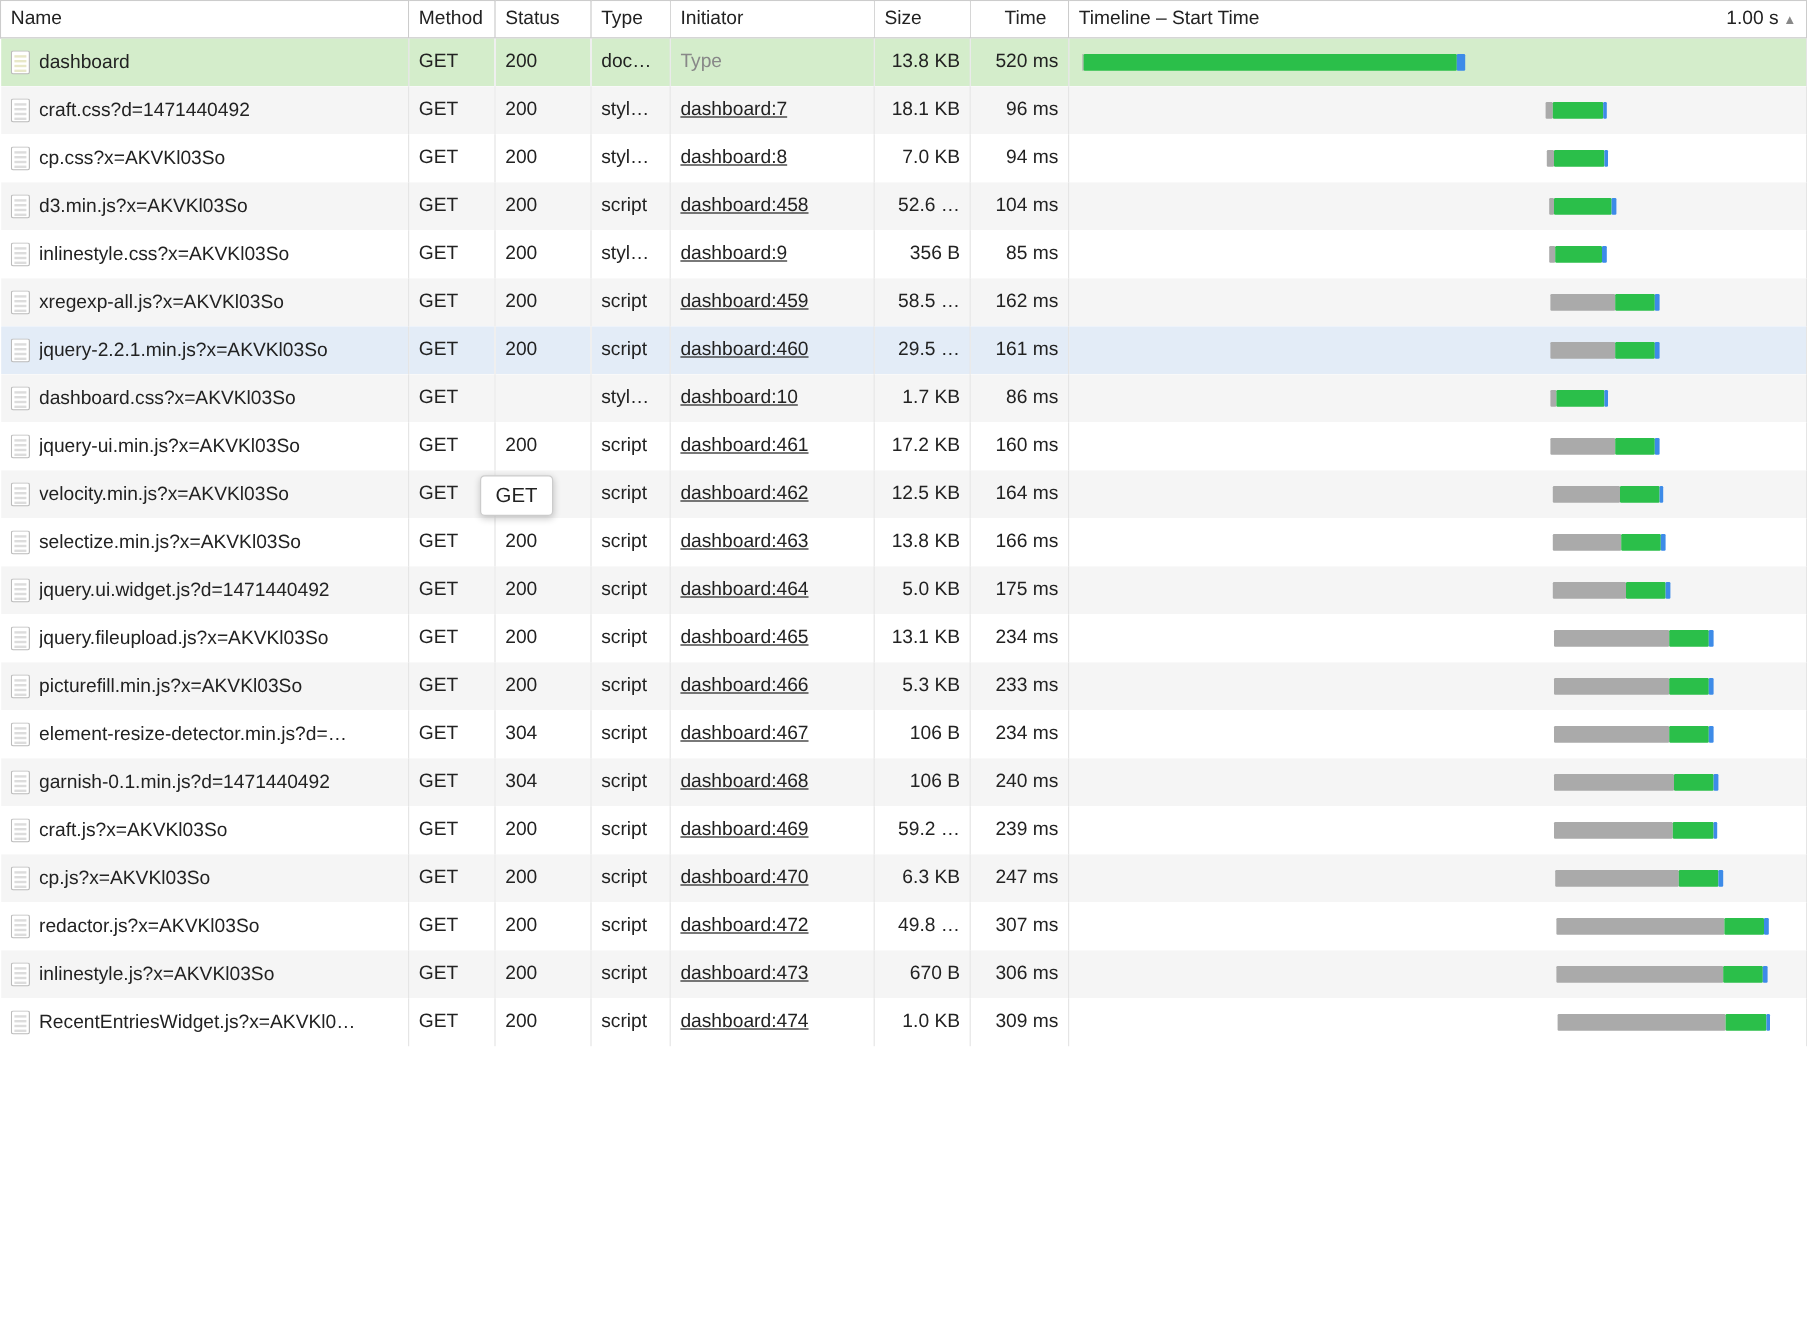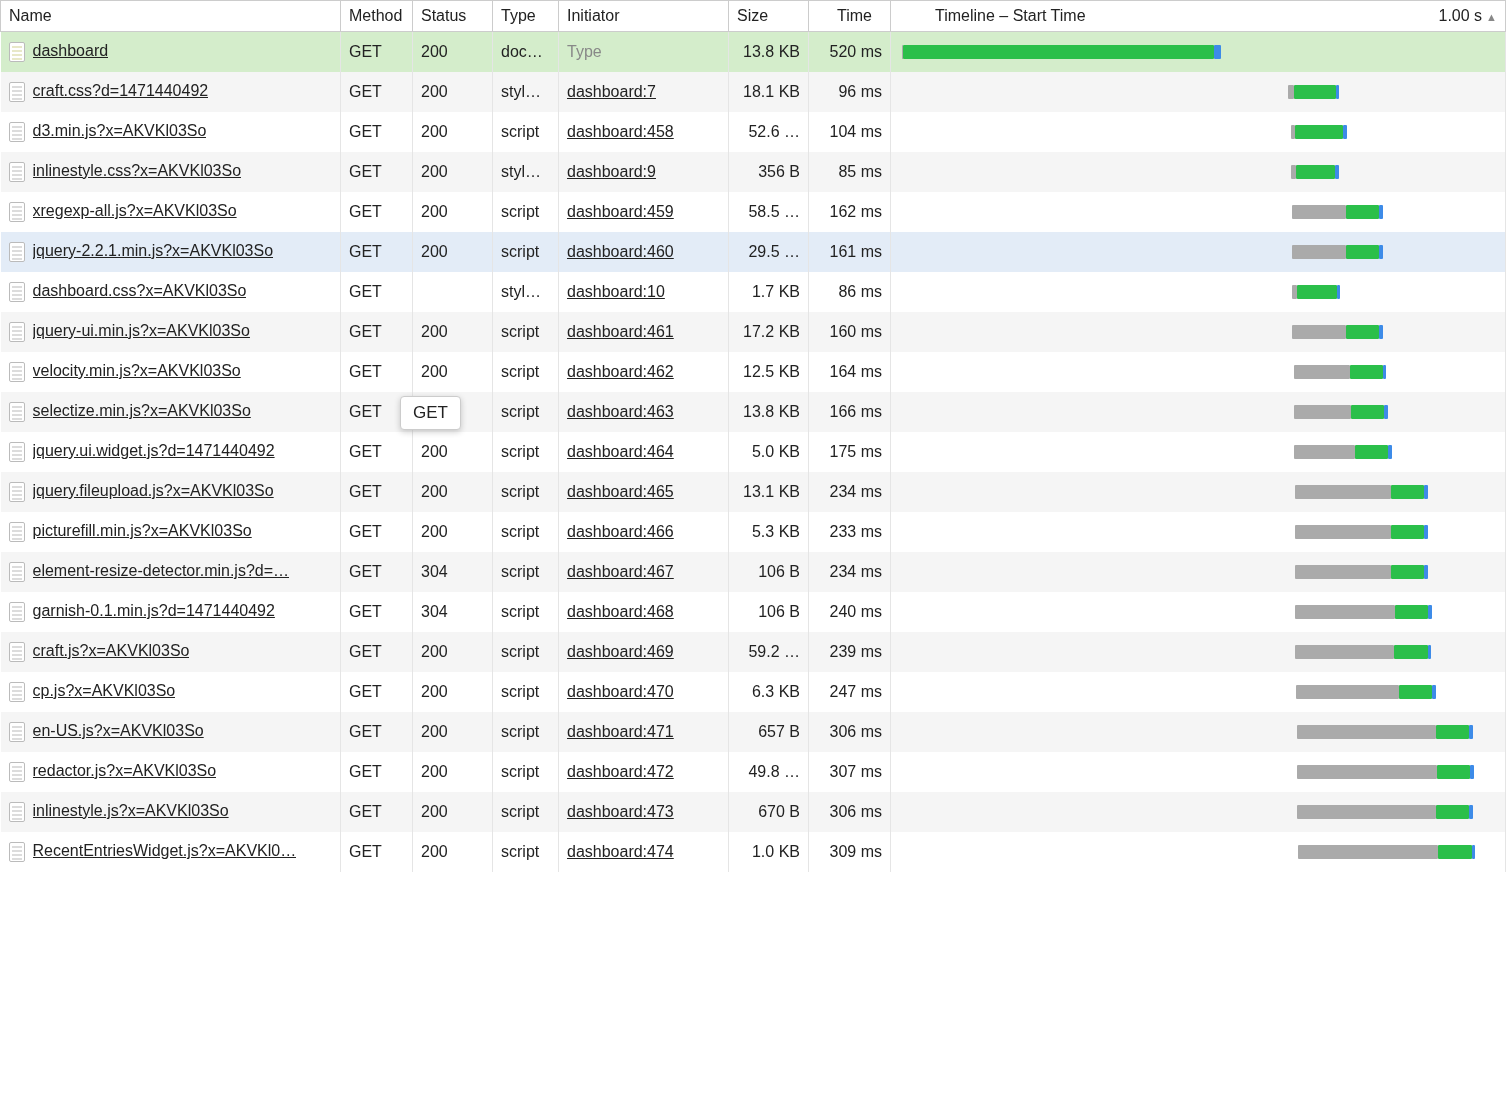--- a/index.html
+++ b/index.html
@@ -19,23 +19,23 @@
 .col-time { width: 82px; max-width: 82px; text-align: right; }
 .col-timeline { width: auto; position: relative; }
 .initiator-link { color: #222; text-decoration: underline; cursor: pointer; }
 .initiator-other { color: #888; }
 .file-icon { display: inline-block; width: 16px; height: 20px; margin-right: 8px; vertical-align: middle; border: 1px solid #bbb; border-radius: 2px; background: #fff; position: relative; }
 .file-icon.doc::after { content: ""; position: absolute; left: 2px; right: 2px; top: 3px; height: 2px; background: #e8e8c8; box-shadow: 0 4px 0 #e8e8c8, 0 8px 0 #e8e8c8, 0 12px 0 #e8e8c8; }
 .file-icon.css::after,
 .file-icon.script::after,
 .file-icon.svg::after { content: ""; position: absolute; left: 2px; right: 2px; top: 3px; height: 2px; background: #dcdcdc; box-shadow: 0 4px 0 #dcdcdc, 0 8px 0 #dcdcdc, 0 12px 0 #dcdcdc; }
 .file-icon.png { background: linear-gradient(135deg, #f7a24a 0%, #f7a24a 50%, #3b8de4 50%, #3b8de4 100%); border-color: #999; }
-.name-cell { display: flex; align-items: flex-start; overflow: hidden; text-decoration: underline; }
+.name-cell { display: flex; align-items: flex-end; overflow: hidden; }
 .name-text { overflow: hidden; text-overflow: ellipsis; white-space: nowrap; }
-.timeline-header { display: flex; justify-content: space-between; align-items: center; margin-left: 36px; }
+.timeline-header { display: flex; justify-content: space-between; align-items: center; }
 .sort-arrow { font-size: 11px; color: #888; margin-left: 4px; }
 .timeline-cell { position: relative; height: 28px; }
 .timeline-bar { position: absolute; top: 50%; transform: translateY(-50%); height: 14px; border-radius: 1px; }
 .timeline-wait { background: #aaa; }
 .timeline-content { background: #2bbf4a; }
 .timeline-tail { background: #3d8be8; }
 .timeline-outline { border: 1px solid #999; background: #fff; }
 .tooltip { position: absolute; background: #fff; border: 1px solid #ccc; border-radius: 4px; padding: 6px 12px; box-shadow: 0 2px 6px rgba(0,0,0,0.2); font-size: 17px; z-index: 10; }
 thead th { position: relative; }
 .th-divider { border-left: 2px solid #bbb; }
@@ -100,20 +100,41 @@
           <div class="timeline-cell">
             <div class="timeline-bar timeline-wait" style="left: 65%; width: 1%;"></div>
             <div class="timeline-bar timeline-content" style="left: 66%; width: 7%;"></div>
             <div class="timeline-bar timeline-tail" style="left: 73%; width: 0.6%;"></div>
           </div>
         </td>
       </tr>
       <tr>
         <td class="col-name">
           <div class="name-cell">
+            <span class="file-icon css"></span>
+            <span class="name-text">cp.css?x=AKVKl03So</span>
+          </div>
+        </td>
+        <td class="col-method">GET</td>
+        <td class="col-status">200</td>
+        <td class="col-type">styl…</td>
+        <td class="col-initiator"><span class="initiator-link">dashboard:8</span></td>
+        <td class="col-size">7.0 KB</td>
+        <td class="col-time">94 ms</td>
+        <td class="col-timeline">
+          <div class="timeline-cell">
+            <div class="timeline-bar timeline-wait" style="left: 65.2%; width: 1%;"></div>
+            <div class="timeline-bar timeline-content" style="left: 66.2%; width: 7%;"></div>
+            <div class="timeline-bar timeline-tail" style="left: 73.2%; width: 0.6%;"></div>
+          </div>
+        </td>
+      </tr>
+      <tr>
+        <td class="col-name">
+          <div class="name-cell">
             <span class="file-icon script"></span>
             <span class="name-text">d3.min.js?x=AKVKl03So</span>
           </div>
         </td>
         <td class="col-method">GET</td>
         <td class="col-status">200</td>
         <td class="col-type">script</td>
         <td class="col-initiator"><span class="initiator-link">dashboard:458</span></td>
         <td class="col-size">52.6 …</td>
         <td class="col-time">104 ms</td>
@@ -409,41 +430,20 @@
         <td class="col-status">200</td>
         <td class="col-type">script</td>
         <td class="col-initiator"><span class="initiator-link">dashboard:470</span></td>
         <td class="col-size">6.3 KB</td>
         <td class="col-time">247 ms</td>
         <td class="col-timeline">
           <div class="timeline-cell">
             <div class="timeline-bar timeline-wait" style="left: 66.4%; width: 17.2%;"></div>
             <div class="timeline-bar timeline-content" style="left: 83.6%; width: 5.6%;"></div>
             <div class="timeline-bar timeline-tail" style="left: 89.2%; width: 0.6%;"></div>
-          </div>
-        </td>
-      </tr>
-      <tr>
-        <td class="col-name">
-          <div class="name-cell">
-            <span class="file-icon script"></span>
-            <span class="name-text">en-US.js?x=AKVKl03So</span>
-          </div>
-        </td>
-        <td class="col-method">GET</td>
-        <td class="col-status">200</td>
-        <td class="col-type">script</td>
-        <td class="col-initiator"><span class="initiator-link">dashboard:471</span></td>
-        <td class="col-size">657 B</td>
-        <td class="col-time">306 ms</td>
-        <td class="col-timeline">
-          <div class="timeline-cell">
-            <div class="timeline-bar timeline-wait" style="left: 66.6%; width: 23.2%;"></div>
-            <div class="timeline-bar timeline-content" style="left: 89.8%; width: 5.6%;"></div>
-            <div class="timeline-bar timeline-tail" style="left: 95.4%; width: 0.6%;"></div>
           </div>
         </td>
       </tr>
       <tr>
         <td class="col-name">
           <div class="name-cell">
             <span class="file-icon script"></span>
             <span class="name-text">redactor.js?x=AKVKl03So</span>
           </div>
         </td>

